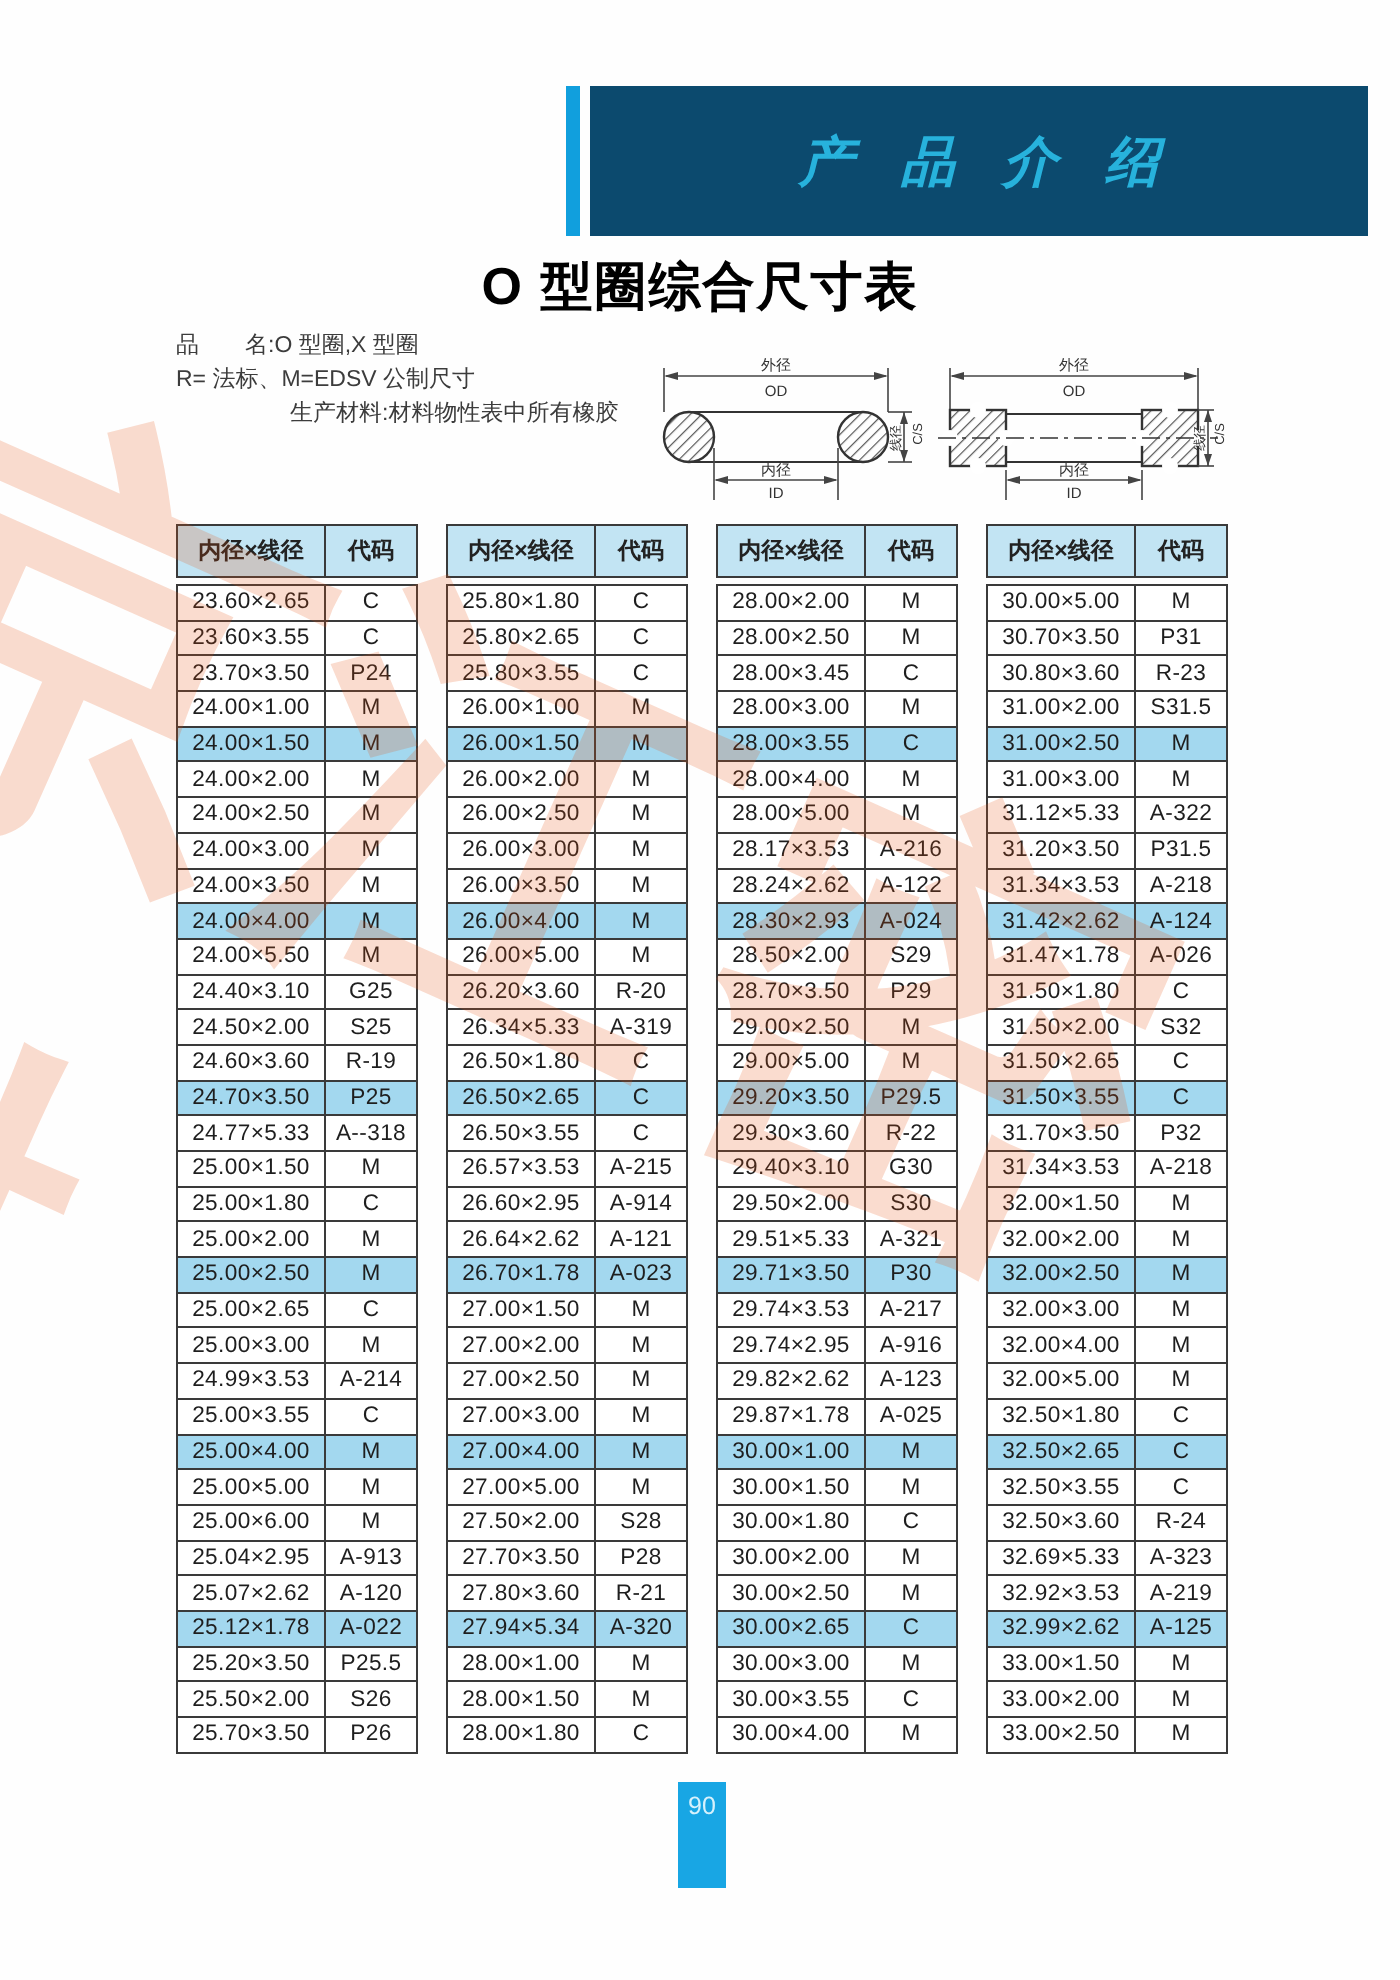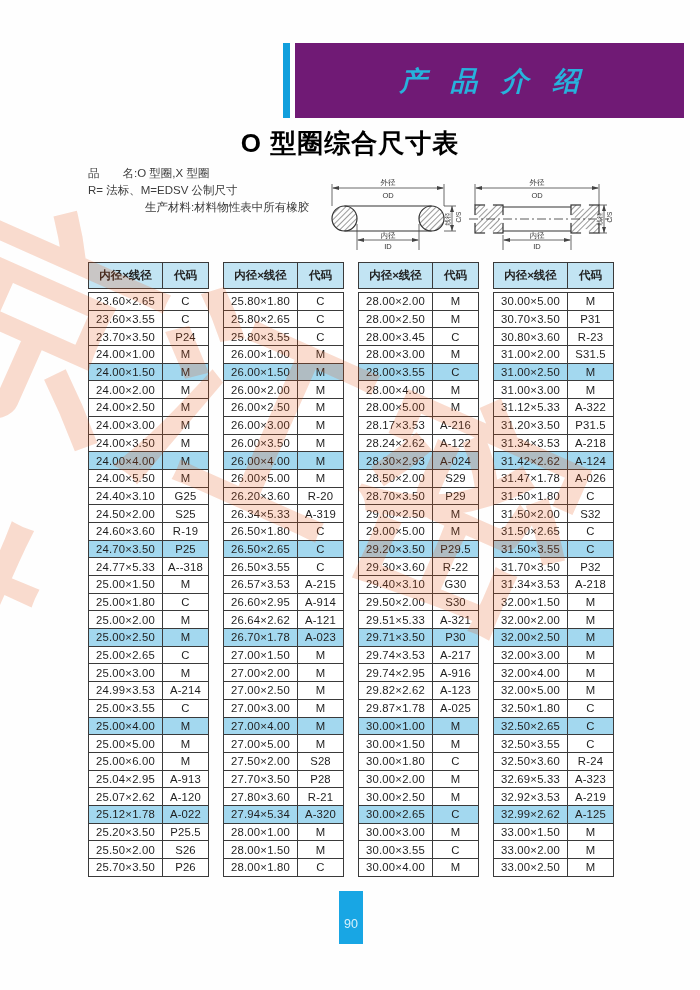--- a/index.html
+++ b/index.html
@@ -4,21 +4,21 @@
 <style>
   html,body{margin:0;padding:0;}
   body{font-family:"Liberation Sans","DejaVu Sans",sans-serif;background:#ffffff;}
   .page{position:relative;width:700px;height:990px;background:#fefefe;overflow:hidden;}
 
   
   .hdr-left{position:absolute;left:25px;top:43px;width:253px;height:75px;background:#14a3e2;
             display:flex;align-items:center;justify-content:center;}
   .hdr-left span{color:#0b0b0b;font-weight:bold;font-size:17px;letter-spacing:2.5px;font-style:italic;}
   .hdr-sep{position:absolute;left:283px;top:43px;width:7px;height:75px;background:#119fdd;}
-  .hdr-right{position:absolute;left:295px;top:43px;width:389px;height:75px;background:#701a75;
+  .hdr-right{position:absolute;left:295px;top:43px;width:389px;height:75px;background:#0c4a6e;
              display:flex;align-items:center;justify-content:center;}
   .hdr-right span{color:#27b2dc;font-weight:bold;font-size:27px;letter-spacing:24px;font-style:italic;padding-left:24px;}
 
   
   .title{position:absolute;left:0;top:126px;width:700px;text-align:center;
          color:#000000;font-size:26px;font-weight:bold;letter-spacing:1px;}
 
   
   .info{position:absolute;left:88px;top:165px;width:260px;color:#3c3c3c;font-size:11.5px;line-height:16.8px;}
   .info .info-line:nth-child(3),.info .info-line:nth-child(4){padding-left:57px;}
@@ -42,21 +42,21 @@
   .c-code{flex:1;}
 
   
   .watermark{position:absolute;left:-30px;top:160px;width:900px;z-index:5;pointer-events:none;
              font-size:225px;font-weight:bold;color:rgba(232,80,15,0.20);
              transform:rotate(24deg);transform-origin:60px 60px;letter-spacing:6px;
              font-family:"Liberation Serif","DejaVu Serif",serif;}
 
   
   .pagenum{position:absolute;left:339px;top:891px;width:24px;height:53px;background:#18a6e4;
-           text-align:center;color:#d6f1fc;font-size:12.5px;padding-top:26px;box-sizing:border-box;}
+           text-align:center;color:#d6f1fc;font-size:12.5px;padding-top:5px;box-sizing:border-box;}
 </style>
 </head>
 <body>
 
 <div class="page">
 
   <div class="watermark">京江密封</div>
 
   <div class="hdr-sep"></div>
   <div class="hdr-right">

